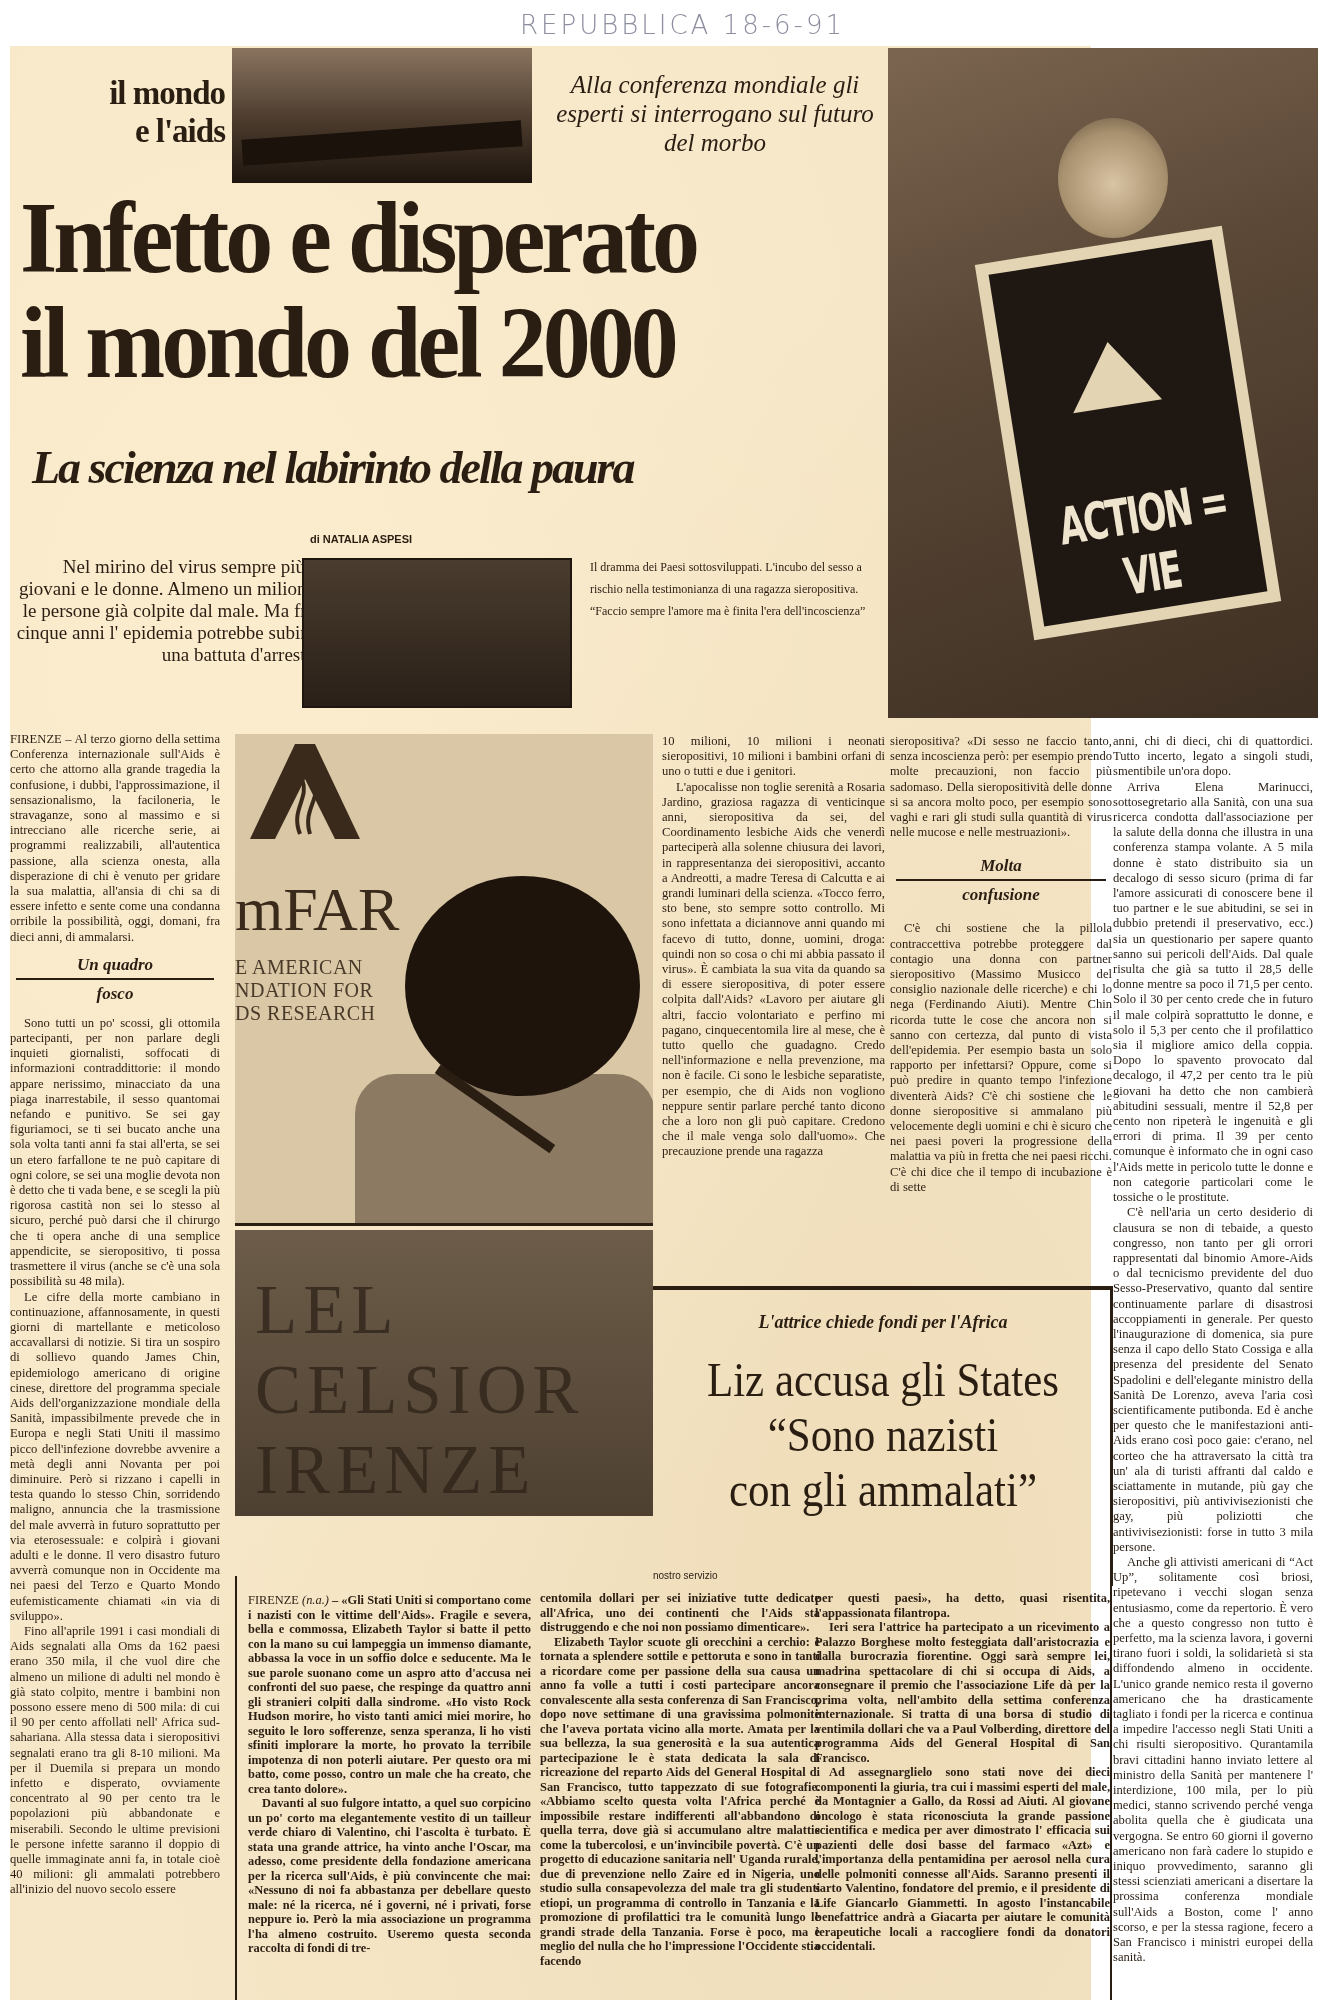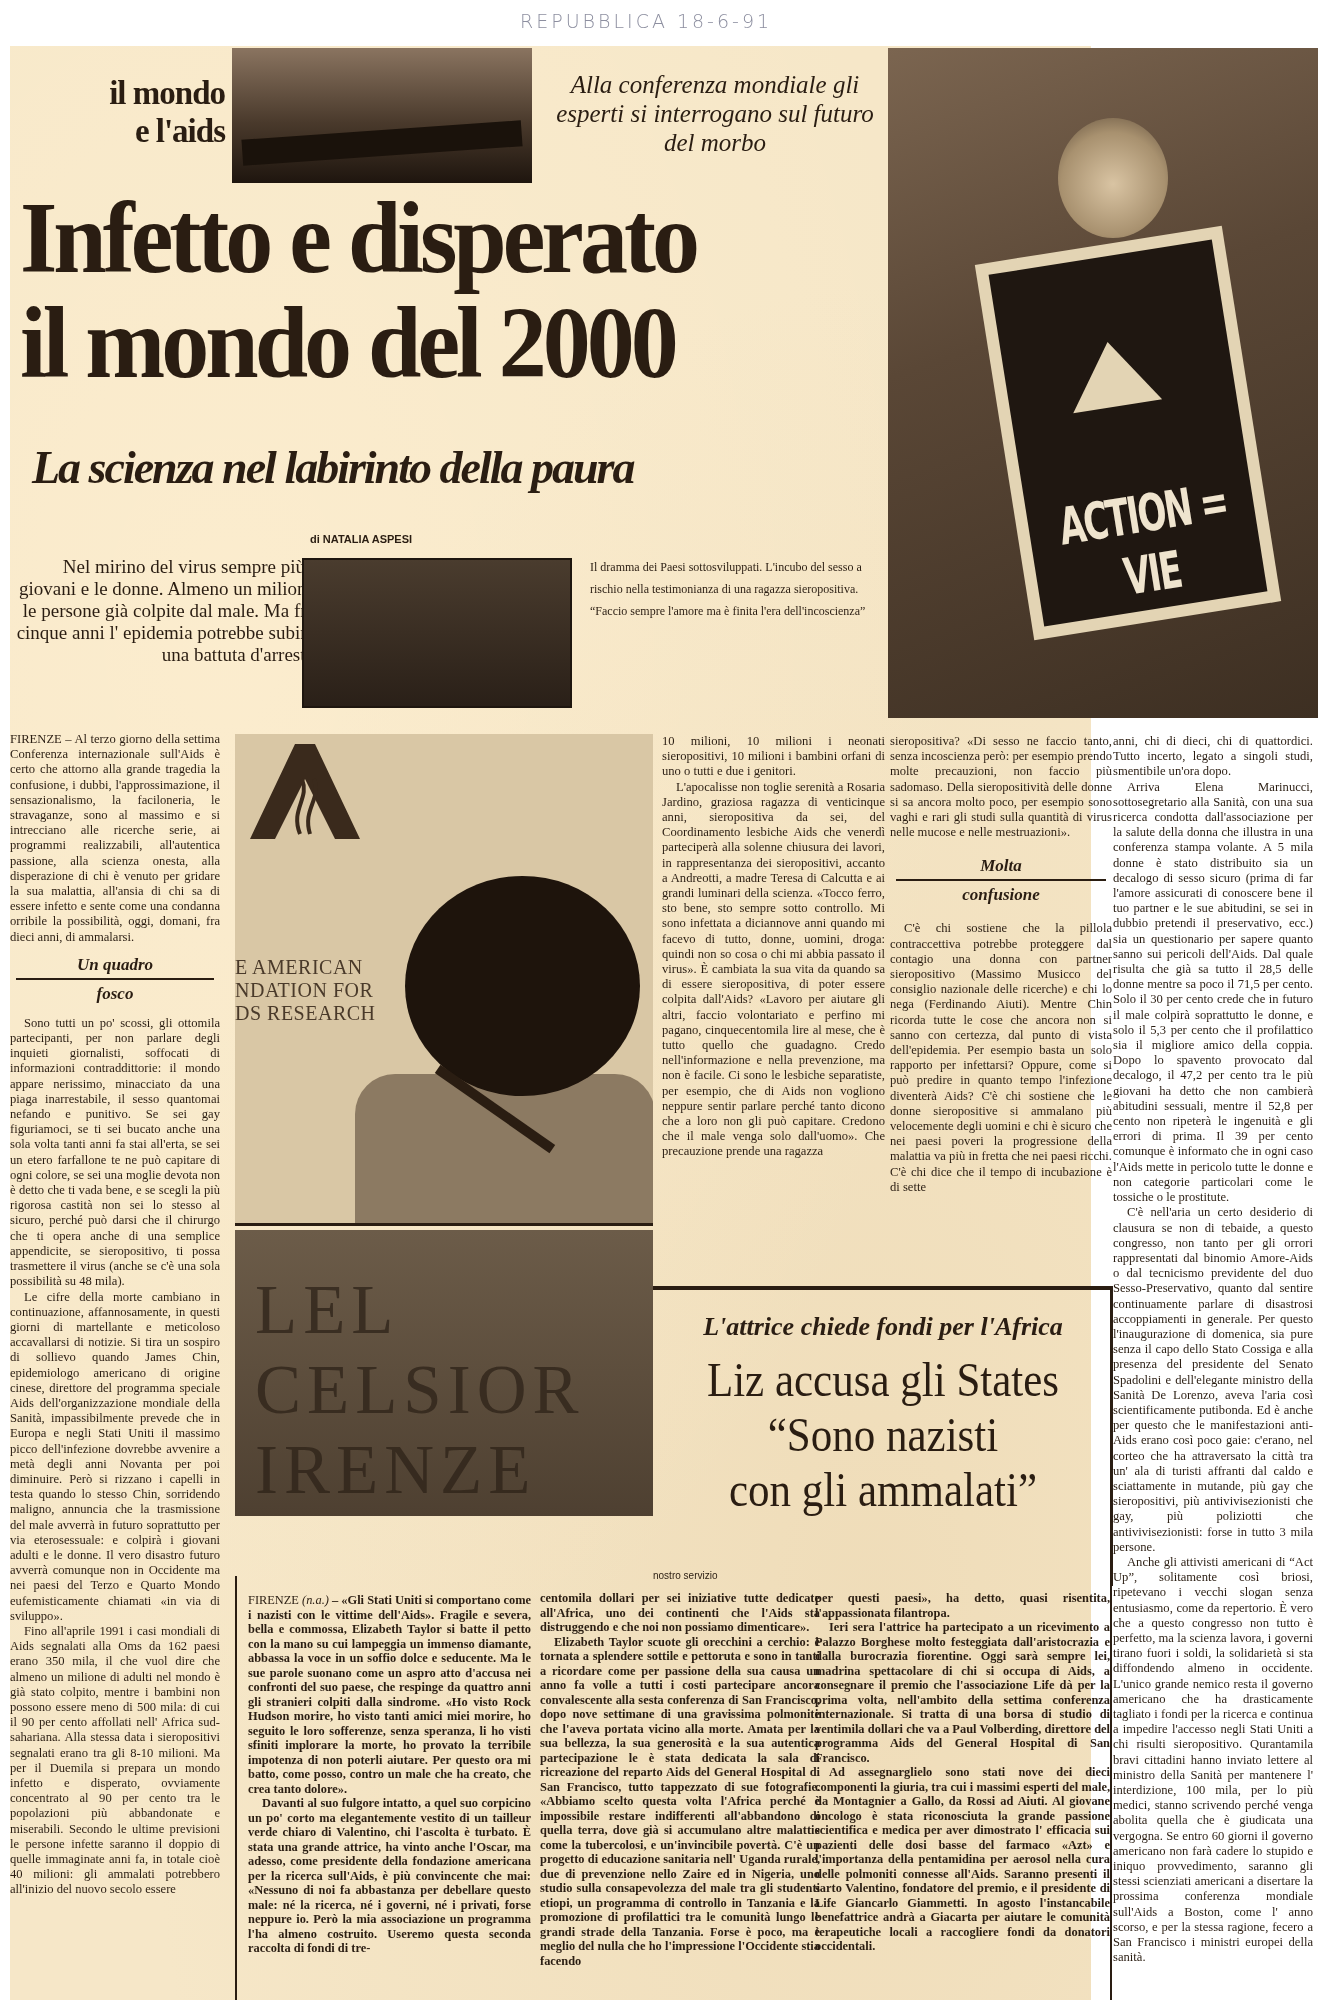--- a/index.html
+++ b/index.html
@@ -1,18 +1,18 @@
 <!DOCTYPE html>
 <html><head>
 <meta charset="utf-8">
 <style>
   *{box-sizing:border-box;margin:0;padding:0}
   html,body{width:1320px;height:2000px;background:#ffffff;overflow:hidden}
   body{position:relative;font-family:"Liberation Serif","DejaVu Serif",serif;color:#2a1d12}
-  .handwriting{position:absolute;left:520px;top:10px;font-family:"DejaVu Sans",sans-serif;font-size:19px;color:#8d8fa0;letter-spacing:3px;font-weight:300}
+  .handwriting{position:absolute;left:520px;top:10px;font-family:"DejaVu Sans",sans-serif;font-size:26px;color:#8d8fa0;letter-spacing:3px;font-weight:300}
   .clip{position:absolute;left:10px;top:46px;width:1081px;height:1954px;background:#f6e7c8;
         background-image:radial-gradient(ellipse at 20% 30%,rgba(255,240,210,.6),transparent 60%),radial-gradient(ellipse at 80% 80%,rgba(232,210,170,.5),transparent 60%)}
   .abs{position:absolute}
   .kicker{left:55px;top:28px;width:160px;text-align:right;font-weight:bold;font-size:33px;line-height:38px;letter-spacing:-1px}
   .photo{background:#6d5a47;overflow:hidden}
   .photo-march{left:222px;top:2px;width:300px;height:135px;background:linear-gradient(180deg,#8a7460 0%,#4a3a2c 55%,#1e150e 100%)}
   .banner{position:absolute;left:10px;top:82px;width:280px;height:26px;background:#1a120b;transform:rotate(-4deg);color:#e8dcc6;font-family:"DejaVu Sans",sans-serif;font-size:12px;font-weight:bold;letter-spacing:3px;padding:5px 20px;text-align:center}
   .deck{left:535px;top:24px;width:340px;text-align:center;font-style:italic;font-size:25px;line-height:29px}
   .headline{left:10px;top:140px;width:860px;font-weight:bold;font-size:96px;line-height:100px;letter-spacing:-4px;transform:scaleY(1.05);transform-origin:top left}
   .subhead{left:22px;top:395px;width:850px;font-style:italic;font-weight:bold;font-size:46px;letter-spacing:-2px;text-align:left}
@@ -38,21 +38,21 @@
   .amfar-sub{position:absolute;left:0px;top:222px;font-size:20px;line-height:23px;color:#4a3a2a;letter-spacing:.5px}
   .speaker-hair{position:absolute;left:170px;top:142px;width:235px;height:220px;border-radius:50%;background:#1e140c}
   .speaker-body{position:absolute;left:120px;top:340px;width:300px;height:160px;background:#8c7a62;border-radius:40px 40px 0 0}
   .mic{position:absolute;left:190px;top:370px;width:140px;height:10px;background:#2a1d12;transform:rotate(35deg)}
   .photo-podium{left:225px;top:1184px;width:418px;height:286px;background:linear-gradient(180deg,#6c5c49 0%,#4e4031 100%)}
   .podium-text{position:absolute;left:20px;top:40px;font-size:69px;line-height:80px;color:#2d2218;letter-spacing:6px;opacity:.75}
   .col-b{left:652px;top:688px;width:223px}
   .col-c{left:880px;top:688px;width:222px}
   .col-d{left:1103px;top:688px;width:200px}
   .box{left:643px;top:1240px;width:460px;height:300px;border-top:4px solid #2a1d12;border-right:1.5px solid #2a1d12}
-  .box-kicker{position:absolute;left:0;top:22px;width:460px;text-align:center;font-style:italic;font-weight:bold;font-size:26px}
+  .box-kicker{position:absolute;left:0;top:22px;width:460px;text-align:center;font-style:italic;font-weight:bold;font-size:18px}
   .box-head{position:absolute;left:0;top:62px;width:460px;text-align:center;font-size:43px;line-height:48px;transform:scaleY(1.15);transform-origin:top}
   .box-byline{position:absolute;left:0;top:280px;width:460px;text-align:left;font-family:Liberation Sans, sans-serif;font-size:10px}
   .liz-col{font-weight:bold;font-size:12.4px;line-height:14.5px}
   .col-e{left:238px;top:1547px;width:283px}
   .col-f{left:530px;top:1545px;width:280px}
   .col-g{left:805px;top:1545px;width:295px}
   .frame-left{left:225px;top:1530px;width:2px;height:430px;background:#2a1d12}
   .frame-right{left:1100px;top:1240px;width:2px;height:720px;background:#2a1d12}
 </style>
 </head>
@@ -105,20 +105,21 @@
     <p>Sono tutti un po' scossi, gli ottomila partecipanti, per non parlare degli inquieti giornalisti, soffocati di informazioni contraddittorie: il mondo appare nerissimo, minacciato da una piaga inarrestabile, il sesso quantomai nefando e punitivo. Se sei gay figuriamoci, se ti sei bucato anche una sola volta tanti anni fa stai all'erta, se sei un etero farfallone te ne può capitare di ogni colore, se sei una moglie devota non è detto che ti vada bene, e se scegli la più rigorosa castità non sei lo stesso al sicuro, perché può darsi che il chirurgo che ti opera anche di una semplice appendicite, se sieropositivo, ti possa trasmettere il virus (anche se c'è una sola possibilità su 48 mila).</p>
     <p>Le cifre della morte cambiano in continuazione, affannosamente, in questi giorni di martellante e meticoloso accavallarsi di notizie. Si tira un sospiro di sollievo quando James Chin, epidemiologo americano di origine cinese, direttore del programma speciale Aids dell'organizzazione mondiale della Sanità, impassibilmente prevede che in Europa e negli Stati Uniti il massimo picco dell'infezione dovrebbe avvenire a metà degli anni Novanta per poi diminuire. Però si rizzano i capelli in testa quando lo stesso Chin, sorridendo maligno, annuncia che la trasmissione del male avverrà in futuro soprattutto per via eterosessuale: e colpirà i giovani adulti e le donne. Il vero disastro futuro avverrà comunque non in Occidente ma nei paesi del Terzo e Quarto Mondo eufemisticamente chiamati «in via di sviluppo».</p>
     <p>Fino all'aprile 1991 i casi mondiali di Aids segnalati alla Oms da 162 paesi erano 350 mila, il che vuol dire che almeno un milione di adulti nel mondo è già stato colpito, mentre i bambini non possono essere meno di 500 mila: di cui il 90 per cento affollati nell' Africa sud-sahariana. Alla stessa data i sieropositivi segnalati erano tra gli 8-10 milioni. Ma per il Duemila si prepara un mondo infetto e disperato, ovviamente concentrato al 90 per cento tra le popolazioni più abbandonate e miserabili. Secondo le ultime previsioni le persone infette saranno il doppio di quelle immaginate anni fa, in totale cioè 40 milioni: gli ammalati potrebbero all'inizio del nuovo secolo essere</p>
   </div>
 
   <div class="abs photo photo-amfar">
     <svg class="amfar-logo" viewBox="0 0 130 105">
       <path d="M10 100 L55 5 L75 5 L120 100 L95 100 L65 40 L35 100 Z" fill="#3a2a1c"></path>
       <path d="M60 95 C50 70 70 60 62 40 M70 95 C62 70 82 60 74 40" stroke="#3a2a1c" stroke-width="4" fill="none"></path>
     </svg>
+    <div class="amfar-title">mFAR</div>
     <div class="amfar-sub">
       <div>E AMERICAN</div>
       <div>NDATION FOR</div>
       <div>DS RESEARCH</div>
     </div>
     <div class="speaker-body"></div>
     <div class="speaker-hair"></div>
     <div class="mic"></div>
   </div>
 

